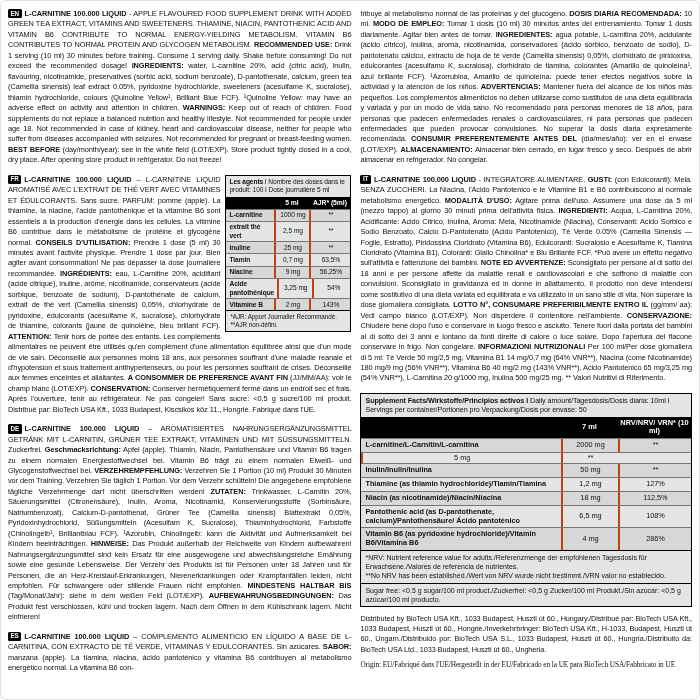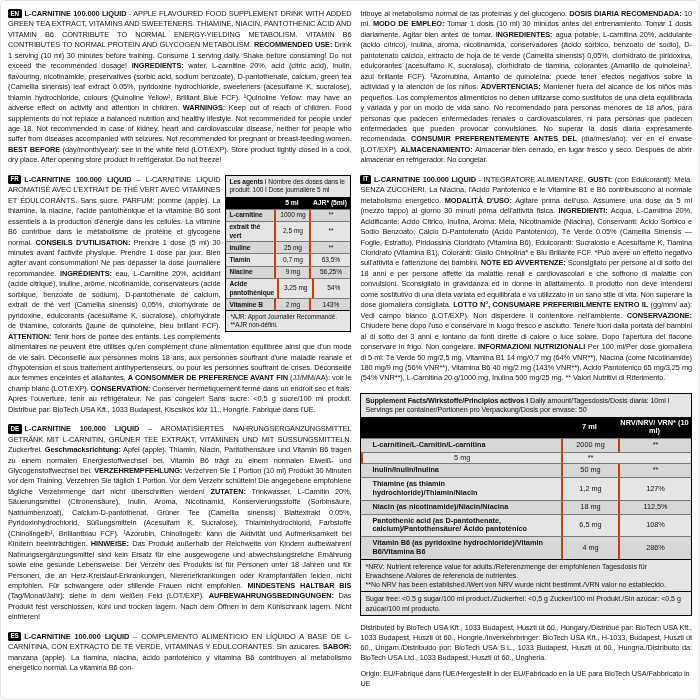--- a/index.html
+++ b/index.html
@@ -21,21 +21,21 @@
     font-size:6.3px;line-height:1;padding:1.5px 2.5px;border-radius:1.5px;
     margin-right:3px;position:relative;top:-0.5px;
   }
   
   .box{border:1.6px solid #000;background:#e5e5e5;text-align:left;}
   .box-head{padding:2px 4px;font-size:7.2px;line-height:9.4px;letter-spacing:-0.08px;}
   .box-head .b{font-weight:bold;}
   .colhead{background:#000;color:#fff;display:grid;align-items:center;}
   .colhead .c2,.colhead .c3{font-weight:bold;text-align:center;padding:2px 1px;}
   .trow{display:grid;border-top:1px solid #777;}
-  .trow .c1{font-weight:bold;padding:2px 11px;}
+  .trow .c1{font-weight:bold;padding:2px 4px;}
   .trow .c2,.trow .c3{text-align:center;border-left:2px solid #c2410c;display:flex;align-items:center;justify-content:center;padding:1px;}
   .tbody .trow:nth-child(odd){background:#d7d7d7;}
   .box-foot{border-top:1.2px solid #000;padding:2px 4px;font-size:7.0px;line-height:9.2px;}
   .box-sugar{border-top:1.2px solid #000;padding:2px 4px;font-size:7.0px;line-height:9.2px;}
   
   .supp{margin-bottom:7px;}
   .supp .colhead,.supp .trow{grid-template-columns:1fr 57px 73px;}
   .supp .colhead{font-size:7.4px;line-height:8.6px;}
   .supp .trow{font-size:7.3px;line-height:8.8px;}
   
@@ -43,21 +43,21 @@
     float:right;width:124px;margin-left:5px;margin-bottom:3px;
     font-size:6.6px;line-height:8.2px;letter-spacing:-0.05px;
   }
   .frt .box-head{font-size:6.6px;line-height:8.4px;padding:2px 3px;}
   .frt .colhead,.frt .trow{grid-template-columns:1fr 35px 41px;}
   .frt .colhead{font-size:6.8px;line-height:8px;}
   .frt .trow .c1{padding:1.5px 3px;}
   .frt .box-foot{font-size:6.3px;line-height:8px;}
   
   .smallprint{font-size:7.3px;line-height:10.2px;letter-spacing:-0.08px;text-align:justify;margin-bottom:5px;}
-  .origin{font-size:7.3px;line-height:10.2px;letter-spacing:-0.08px;text-align:left;}
+  .origin{font-size:7.3px;line-height:10.2px;letter-spacing:-0.08px;text-align:left;font-family:Liberation Serif, serif;}
   .clear{clear:both;}
 </style>
 </head>
 <body>
 
 <div class="label">
   <div class="columns">
 
     <div class="col col-left">
 
@@ -160,21 +160,21 @@
             <div class="trow">
               <div class="c2">5 mg</div>
               <div class="c3">**</div>
             </div>
             <div class="trow">
               <div class="c1">Inulin/Inulin/Inulina</div>
               <div class="c2">50 mg</div>
               <div class="c3">**</div>
             </div>
             <div class="trow">
-              <div class="c1">Thiamine (as thiamin hydrochloride)/Thiamin/Niacin</div>
+              <div class="c1">Thiamine (as thiamin hydrochloride)/Tiamin/Tiamina</div>
               <div class="c2">1,2 mg</div>
               <div class="c3">127%</div>
             </div>
             <div class="trow">
               <div class="c1">Niacin (as nicotinamide)/Niacin/Niacina</div>
               <div class="c2">18 mg</div>
               <div class="c3">112,5%</div>
             </div>
             <div class="trow">
               <div class="c1">Pantothenic acid (as D-pantothenate, calcium)/Pantothensäure/ Ácido pantoténico</div>

